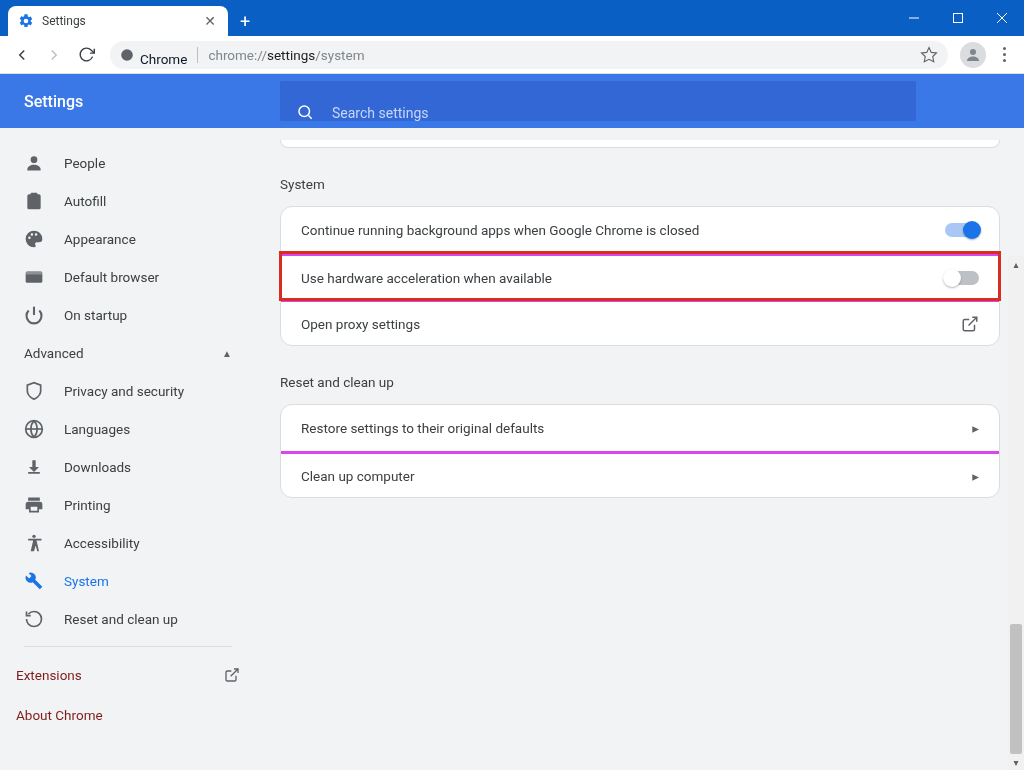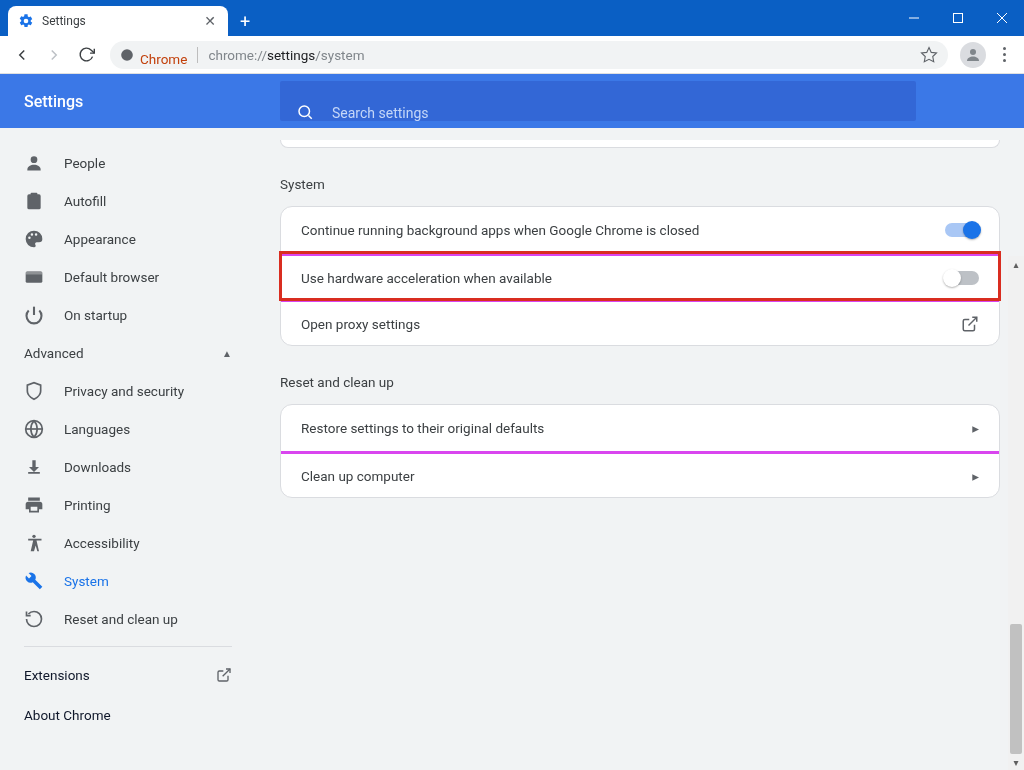--- a/index.html
+++ b/index.html
@@ -13,21 +13,21 @@
 .tab-close { color:#5f6368; font-size:14px; cursor:pointer; padding:0 4px;}
 .new-tab { color:#fff; font-size:18px; margin: 0 0 4px 12px; }
 .sysbtns { position: absolute; right: 0; top: 0; height: 36px; display: flex; }
 .sysbtn { width: 44px; height: 36px; display: flex; align-items: center; justify-content: center; color: #fff; }
 
 
 .toolbar { height: 38px; background: #fff; display: flex; align-items: center; padding: 0 6px; border-bottom:1px solid #e0e0e0;}
 .toolbtn { width: 28px; height: 28px; display: flex; align-items: center; justify-content: center; color: #5f6368; border-radius: 50%; margin: 0 2px;}
 .toolbtn.disabled{ color:#bdc1c6;}
 .omnibox { flex: 1; height: 28px; background: #f1f3f4; border-radius: 14px; margin: 0 8px; display: flex; align-items: center; padding: 0 10px; font-size: 13.5px; color: #5f6368; }
-.chrome-chip{ margin:8px 10px 0 6px; color:#c2410c;}
+.chrome-chip{ margin:8px 10px 0 6px; color:#0f172a;}
 .v-sep{ width:1px; height:16px; background:#bdbdbd; margin-right:10px;}
 .url-dim{ color:#80868b;}
 .url-strong{ color:#202124;}
 .star{ margin-left:auto; color:#5f6368;}
 .avatar{ width:26px; height:26px; border-radius:50%; background:#dadce0; display:flex; align-items:center; justify-content:center; color:#80868b; margin:0 4px;}
 .kebab{ width:28px; display:flex; flex-direction:column; align-items:center; gap:3px; padding:6px 0;}
 .kebab span{ width:3px;height:3px;border-radius:50%;background:#5f6368;}
 
 
 .blueheader{ height:54px; background:#3b78e7; display:flex; align-items:center; padding-left:24px;}
@@ -38,21 +38,21 @@
 
 
 .mainwrap{ display:flex; height: calc(770px - 36px - 38px - 54px); background:#f1f3f4; position:relative;}
 .sidebar{ width:256px; background:#f1f3f4; padding-top:16px; overflow:hidden;}
 .navitem{ height:38px; display:flex; align-items:center; padding:0 24px; font-size:13.5px; color:#3c4043; cursor:pointer;}
 .navitem .nav-icon{ width:20px; height:20px; margin-right:20px; color:#5f6368; flex-shrink:0;}
 .navitem.active{ color:#1a73e8;}
 .navitem.active .nav-icon{ color:#1a73e8;}
 .adv-header{ height:38px; display:flex; align-items:center; padding:0 24px; font-size:13.5px; color:#3c4043; justify-content:space-between;}
 .sidebar-divider{ height:1px; background:#dadce0; margin:8px 24px;}
-.ext-item{ height:40px; display:flex; align-items:center; padding:0 24px; font-size:13.5px; color:#0f172a; justify-content:space-between;}
+.ext-item{ height:40px; display:flex; align-items:center; padding:0 16px; font-size:13.5px; color:#7f1d1d; justify-content:space-between;}
 
 .content{ flex:1; padding:12px 24px 0 24px; overflow:hidden; position:relative;}
 .card-placeholder{ height:8px; border:1px solid #dadce0; border-top:none; border-radius: 0 0 8px 8px; background:#fff; margin-bottom:28px;}
 .sect-title{ font-size:13.5px; color:#3c4043; margin-bottom:14px;}
 .card{ background:#fff; border:1px solid #dadce0; border-radius:12px; margin-bottom:28px;}
 .row{ height:46px; display:flex; align-items:center; padding:0 20px; font-size:13.5px; color:#3c4043; justify-content:space-between;}
 .row + .row{ border-top:3px solid #d946ef;}
 .row.highlight{ outline:3px solid #d92d20; outline-offset:-1px;}
 
 .toggle{ width:34px; height:14px; border-radius:7px; position:relative;}

